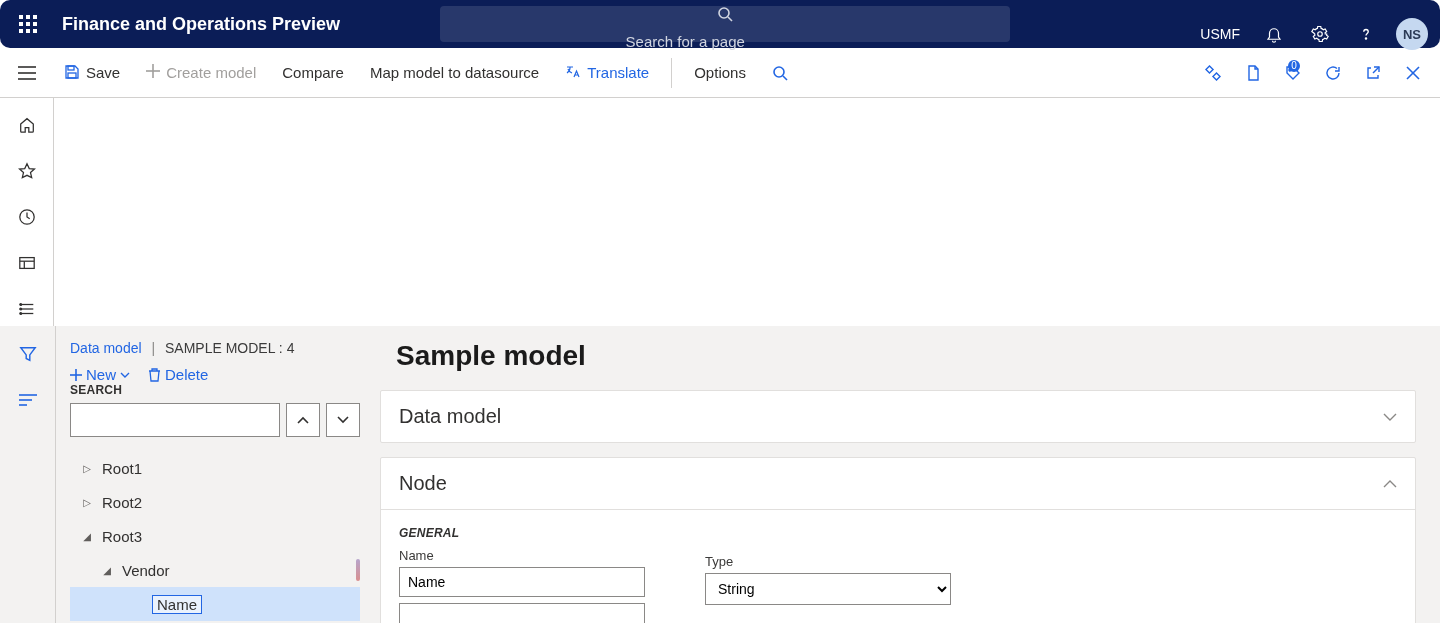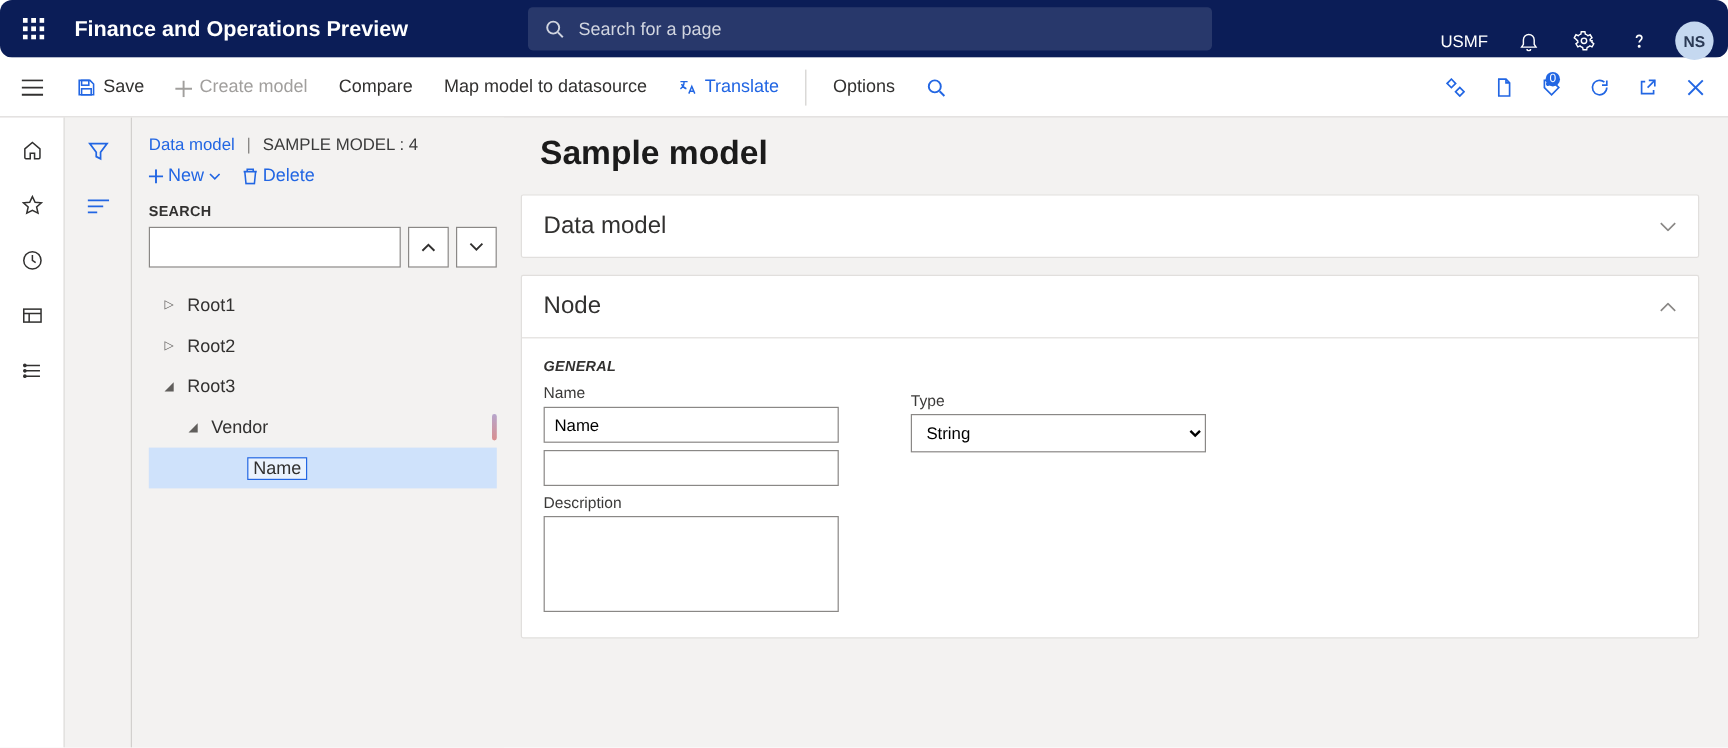--- a/index.html
+++ b/index.html
@@ -56,20 +56,21 @@
     width: 570px;
     height: 36px;
     background: rgba(255,255,255,0.12);
     border: none;
     border-radius: 4px;
     display:flex;
     align-items:center;
     color: #e4e6eb;
     padding: 0 14px;
     gap: 10px;
+    flex-direction: column;
   }
   .search-box input {
     flex:1;
     background: transparent;
     border: none;
     outline: none;
     color: #fff;
     font-size: 15px;
   }
   .search-box input::placeholder { color: #d1d5e0; }
@@ -95,21 +96,21 @@
     align-items:center;
     padding: 0 10px 0 6px;
     gap: 6px;
   }
   .left-rail-toggle {
     width:42px; height:100%;
     display:flex; align-items:center; justify-content:center;
     cursor:pointer;
   }
   .cmd-item {
-    display:flex; align-items:flex-end; gap:6px;
+    display:flex; align-items:flex-start; gap:6px;
     padding: 6px 10px;
     cursor:pointer;
     font-size: 15px;
     color: var(--text);
     border-radius: 2px;
   }
   .cmd-item.disabled { color:#a19f9d; cursor:default; }
   .cmd-item.link { color: var(--link); }
   .cmd-sep { width:1px; height:30px; background: var(--border); margin: 0 6px; }
   .cmdbar .right { margin-left:auto; display:flex; align-items:center; gap:6px; }
@@ -131,20 +132,21 @@
     border-radius:8px;
     padding:0 3px;
     text-align:center;
   }
 
   
   .body {
     display:flex;
     height: calc(100% - var(--header-h) - var(--cmdbar-h));
     width:100%;
+    flex-direction:column;
   }
   .rail {
     width:54px;
     border-right: 1px solid var(--border);
     background:#fff;
     display:flex;
     flex-direction:column;
     align-items:center;
     padding-top:10px;
     gap: 12px;
@@ -180,21 +182,20 @@
     width: 310px;
     background: var(--pale-bg);
     padding: 14px 6px 6px 14px;
   }
   .breadcrumb { font-size:14px; color:var(--text); margin-bottom:10px; }
   .breadcrumb a { color: var(--link); text-decoration:none; }
   .breadcrumb .sep { color:#8a8886; margin:0 6px; }
   .breadcrumb .cur { color:#3b3b3b; }
   .tree-toolbar {
     display:flex; align-items:flex-start; gap:18px;
-    margin-bottom:14px;
   }
   .tree-toolbar .tbtn { color:var(--link); display:flex; align-items:center; gap:4px; cursor:pointer; font-size:15px;}
   .search-label { font-weight:700; font-size:12px; letter-spacing:.02em; color:var(--text); margin-bottom:6px; }
   .search-row { display:flex; gap:6px; margin-bottom:14px; }
   .search-row input {
     flex:1;
     height:34px;
     border:1px solid #8a8886;
     background:#fff;
     padding:0 6px;

